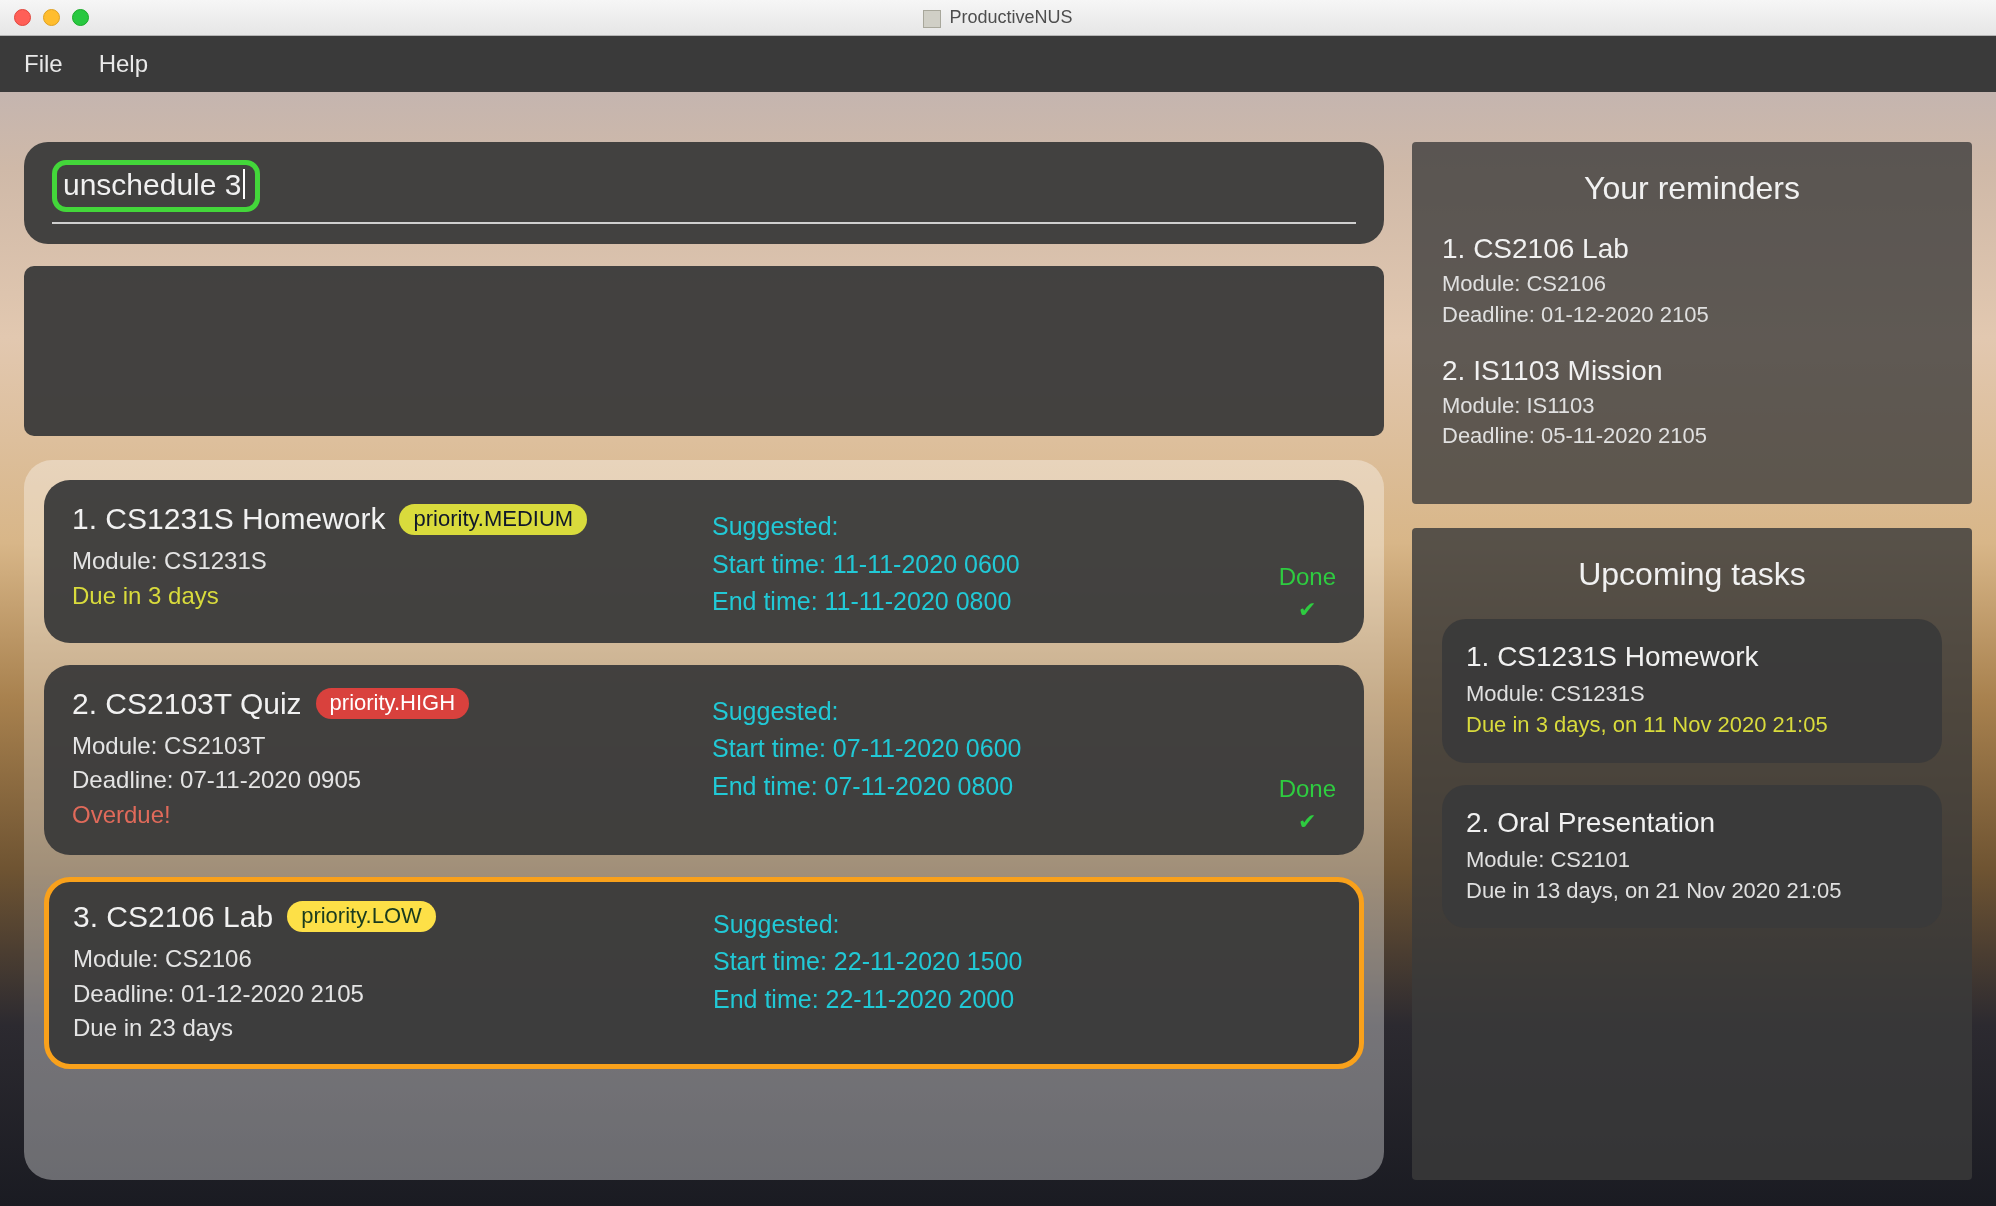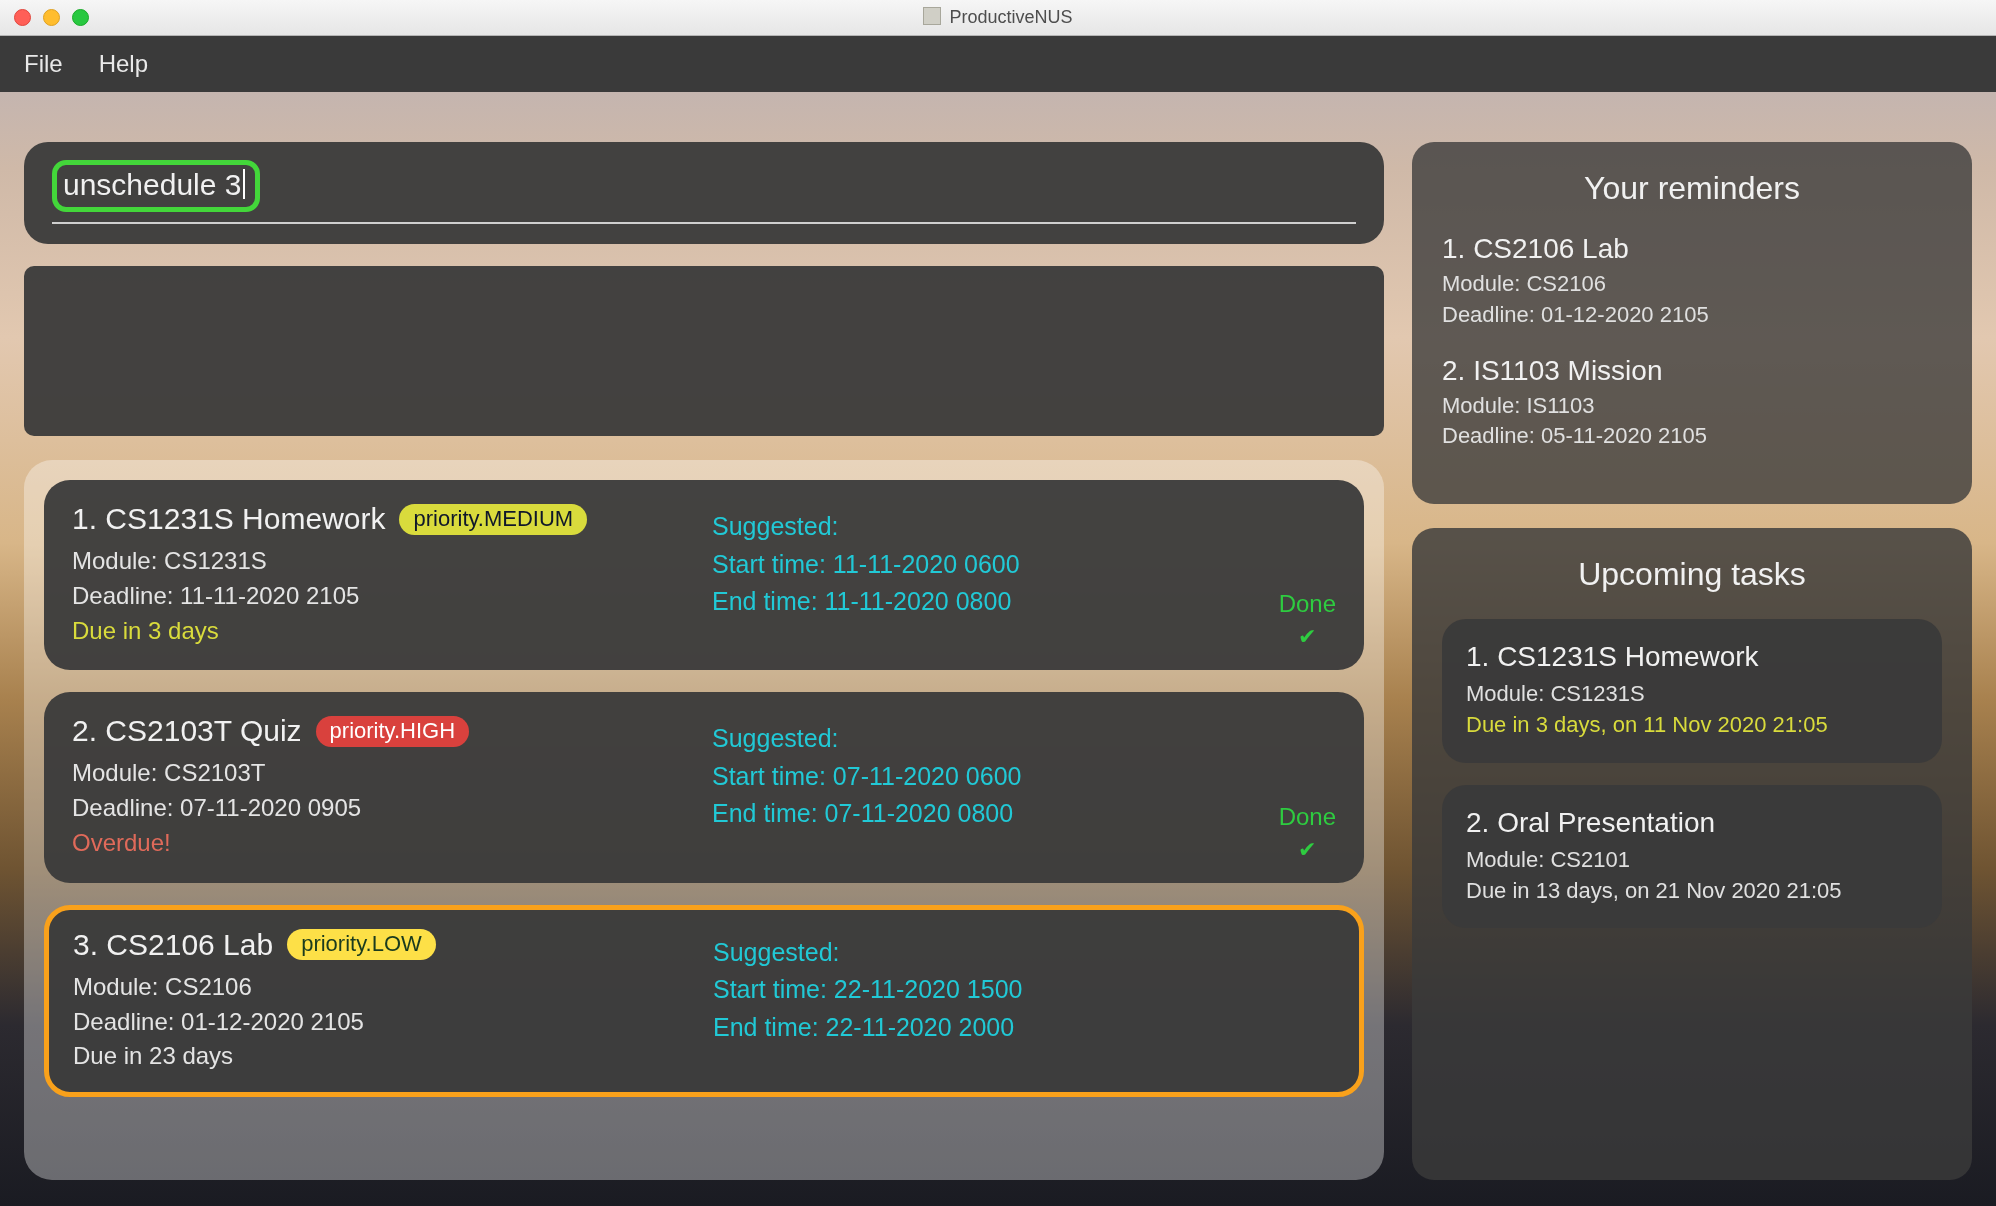--- a/index.html
+++ b/index.html
@@ -8,21 +8,21 @@
     background: linear-gradient(180deg,#b8b0b8 0%,#cfb9a8 14%,#e2c8b0 28%,#d8b688 45%,#a8814e 58%,#6f5432 72%,#2c2a30 85%,#1a1b22 100%);
   }
 
   
   .titlebar { height: 36px; background: linear-gradient(#f6f6f6,#e6e6e6); border-bottom:1px solid #b5b5b5; display:flex; align-items:center; position:relative; }
   .traffic-lights { display:flex; gap:12px; padding-left:14px; }
   .light { width:17px; height:17px; border-radius:50%; }
   .light.red { background:#ff5f57; border:1px solid #e1463d; }
   .light.yellow { background:#ffbd2e; border:1px solid #dea123; }
   .light.green { background:#28c840; border:1px solid #1aab29; }
-  .title-center { position:absolute; left:0; right:0; text-align:center; color:#4e4e4e; font-size:18px; font-weight:500; display:flex; justify-content:center; align-items:flex-start; gap:8px;}
+  .title-center { position:absolute; left:0; right:0; text-align:center; color:#4e4e4e; font-size:18px; font-weight:500; display:flex; justify-content:center; align-items:flex-end; gap:8px;}
   .title-icon { width:18px; height:18px; background:#d0cfc6; border:1px solid #a8a79b; display:inline-block; }
 
   
   .menubar { height:56px; background:#3a3a3a; display:flex; align-items:center; padding:0 24px; gap:36px; }
   .menubar span { color:#e9e9e9; font-size:24px; }
 
   
   .content { position:relative; width:100%; height:calc(1206px - 36px - 56px); padding:38px 24px;margin-top:12px; }
   .layout { display:flex; gap:28px; height:100%; }
   .left-col { flex: 0 0 1360px; display:flex; flex-direction:column; }
@@ -51,21 +51,21 @@
   .badge.high { background:#d9413d; color:#fff; }
   .badge.low { background:#fde047; color:#1a3b1e; }
   .task-line { font-size:24px; color:#e4e4e4; line-height:1.45; }
   .due-soft { color:#d9db3c; }
   .overdue { color:#e06a5a; }
   .suggested { color:#21c9d6; font-size:25px; line-height:1.5; }
   .done { position:absolute; right:28px; bottom:20px; color:#2ecc40; font-size:24px; display:flex; align-items:center; gap:6px;flex-direction:column; }
   .check { color:#2ecc40; font-size:22px; }
 
   
-  .panel { background:rgba(58,58,58,0.78); border-radius:22px; padding:28px 30px; color:#eaeaea; }
+  .panel { background:rgba(58,58,58,0.78); border-radius:4px; padding:28px 30px; color:#eaeaea; }
   .panel.tight { background:rgba(58,58,58,0.82); }
   .panel-title { text-align:center; font-size:32px; color:#f1f1f1; margin-bottom:26px; }
   .rem-title { font-size:28px; color:#f1f1f1; margin-bottom:4px; }
   .rem-line { font-size:22px; color:#e0e0e0; line-height:1.4; }
   .rem-block { margin-bottom:24px; }
   .up-card { background:rgba(58,58,58,0.95); border-radius:24px; padding:22px 24px; margin-bottom:22px; }
   .up-title { font-size:28px; color:#f1f1f1; margin-bottom:6px; }
   .up-line { font-size:22px; color:#e0e0e0; line-height:1.4; }
   .up-due { color:#d9db3c; }
 </style>
@@ -104,21 +104,20 @@
       <div class="output-box"></div>
 
       <div class="tasks-panel" id="tasks-panel">
           <div class="task-card">
             <div class="task-left">
               <div class="task-title-row">
                 <span class="task-title">1.  CS1231S Homework</span>
                 <span class="badge medium">priority.MEDIUM</span>
               </div>
               <div class="task-line">Module: CS1231S</div>
-              <div class="task-line">Deadline: 11-11-2020 2105</div>
               <div class="task-line due-soft">Due in 3 days</div>
             </div>
             <div class="task-right">
               <div class="suggested">Suggested:</div>
               <div class="suggested">Start time: 11-11-2020 0600</div>
               <div class="suggested">End time: 11-11-2020 0800</div>
             </div>
             <div class="done">
               <span>Done</span> 
               <span class="check">✔</span>

